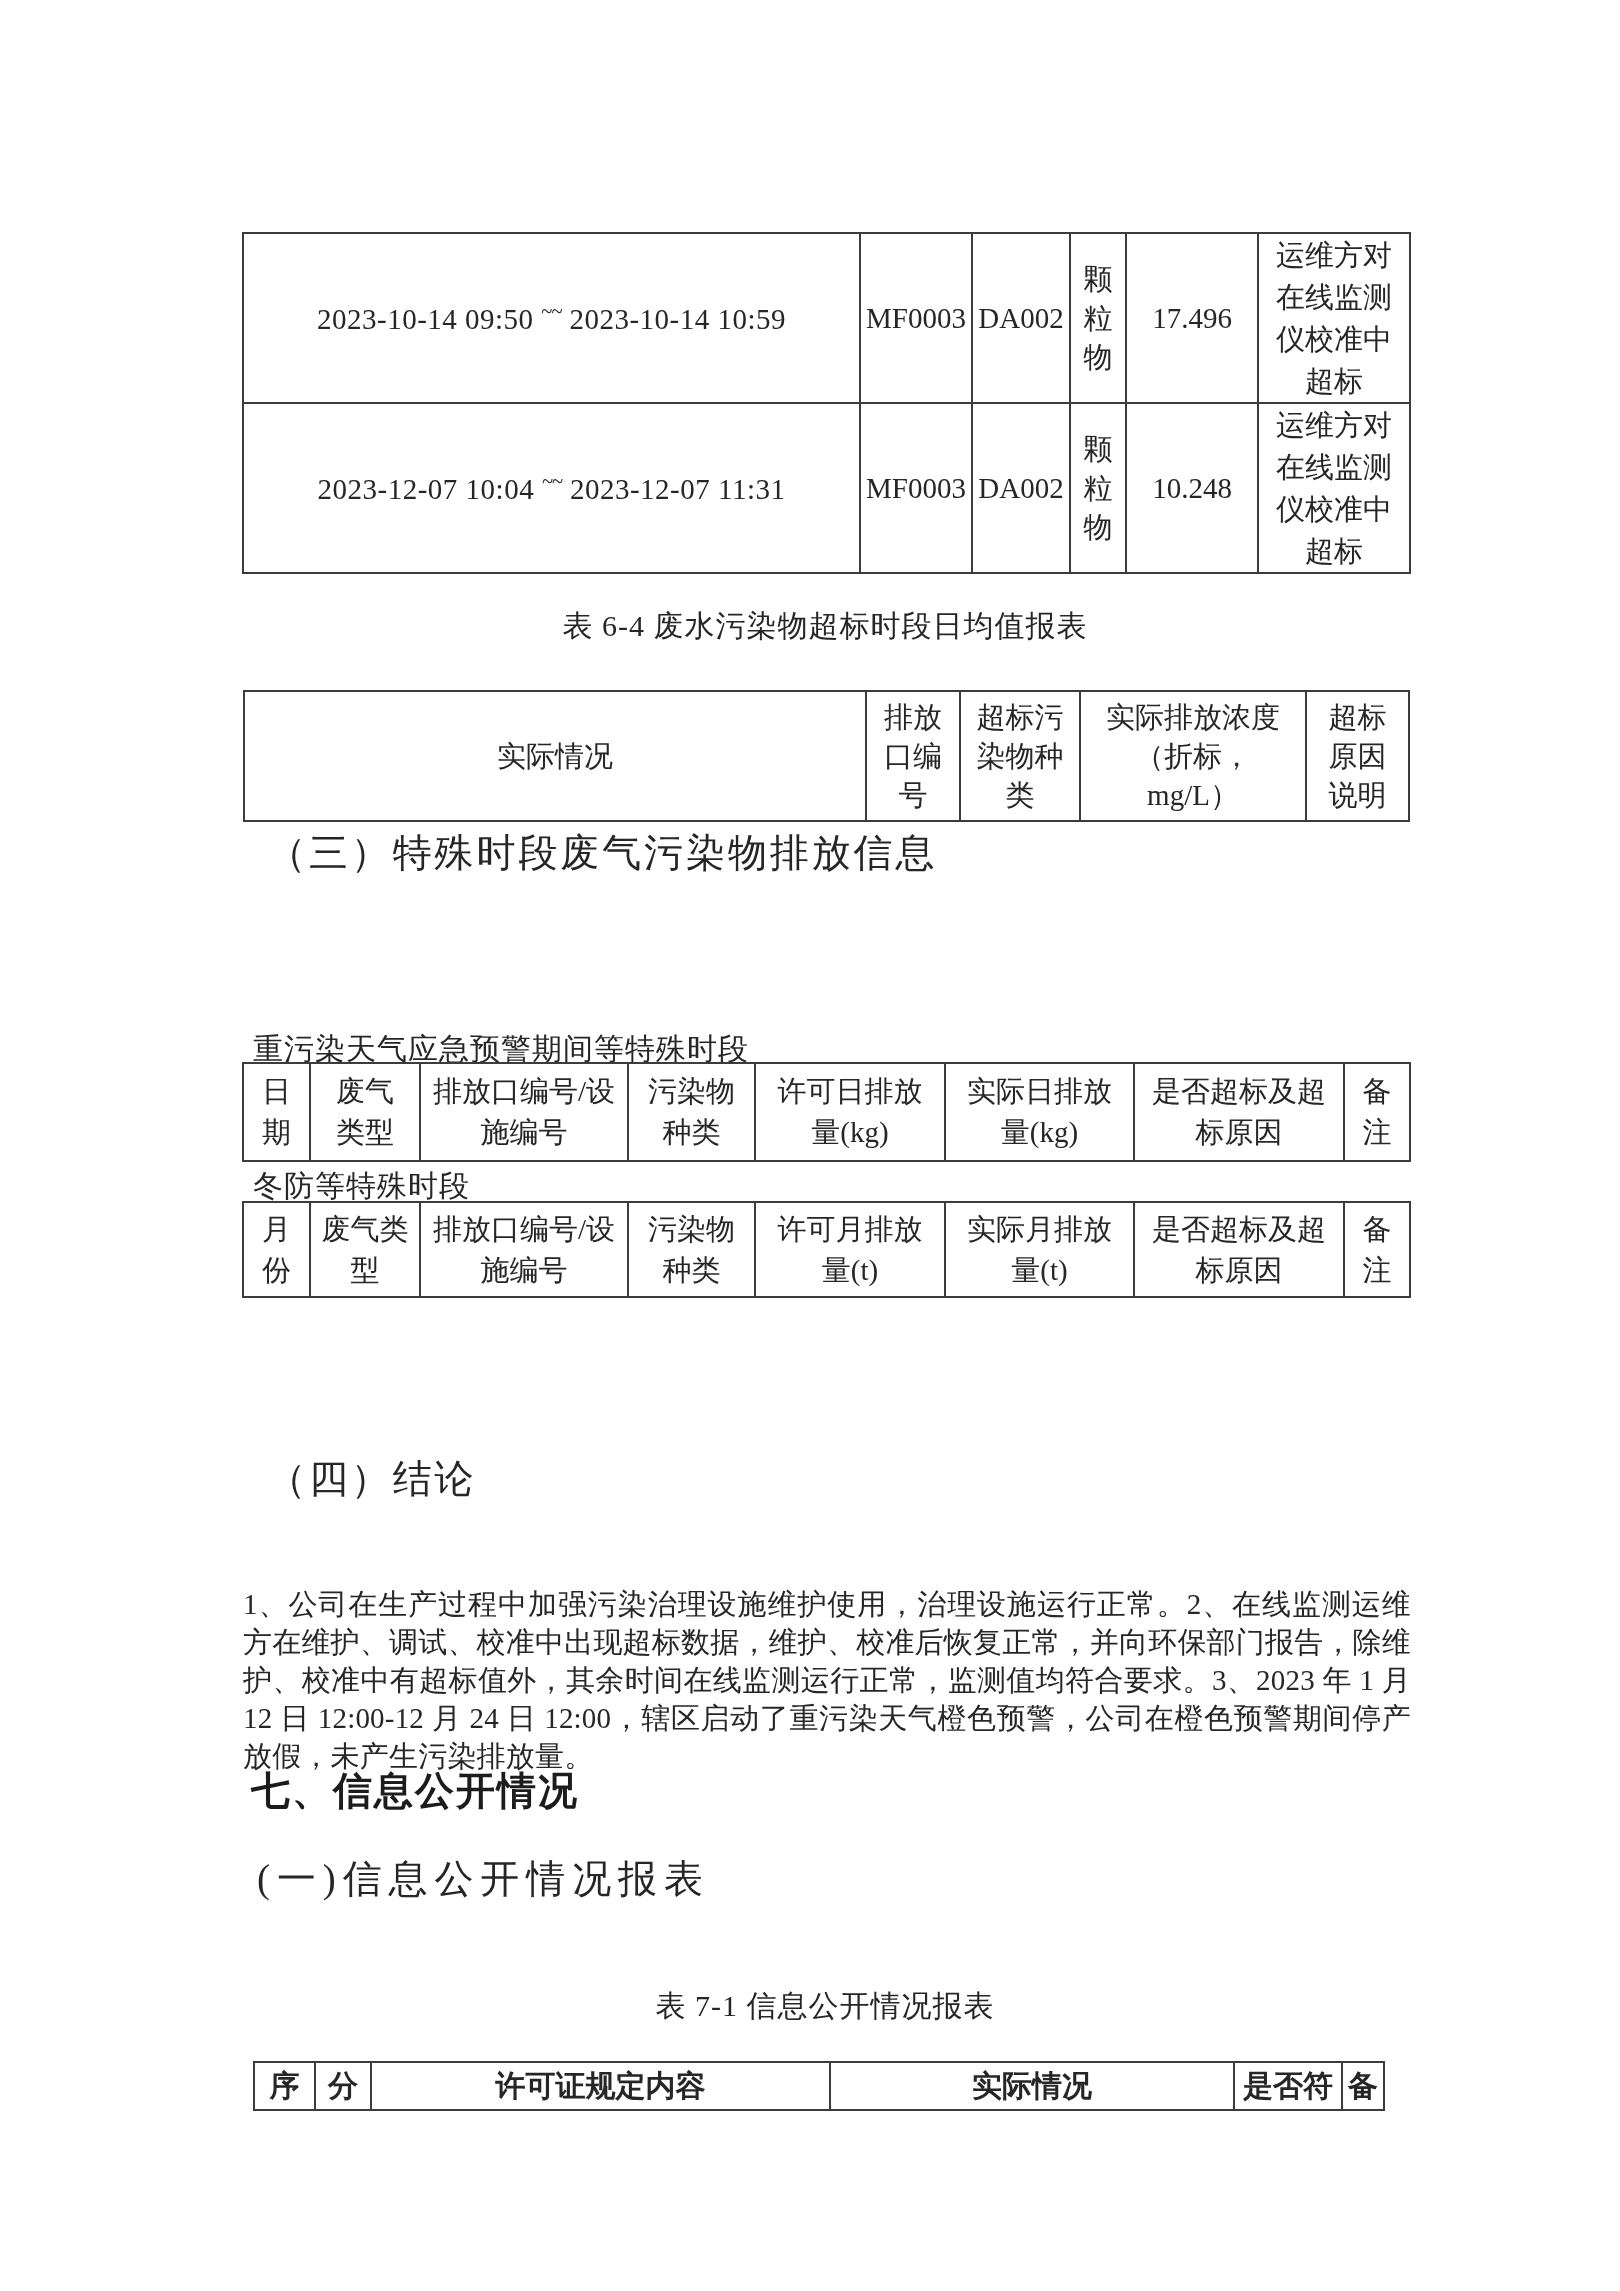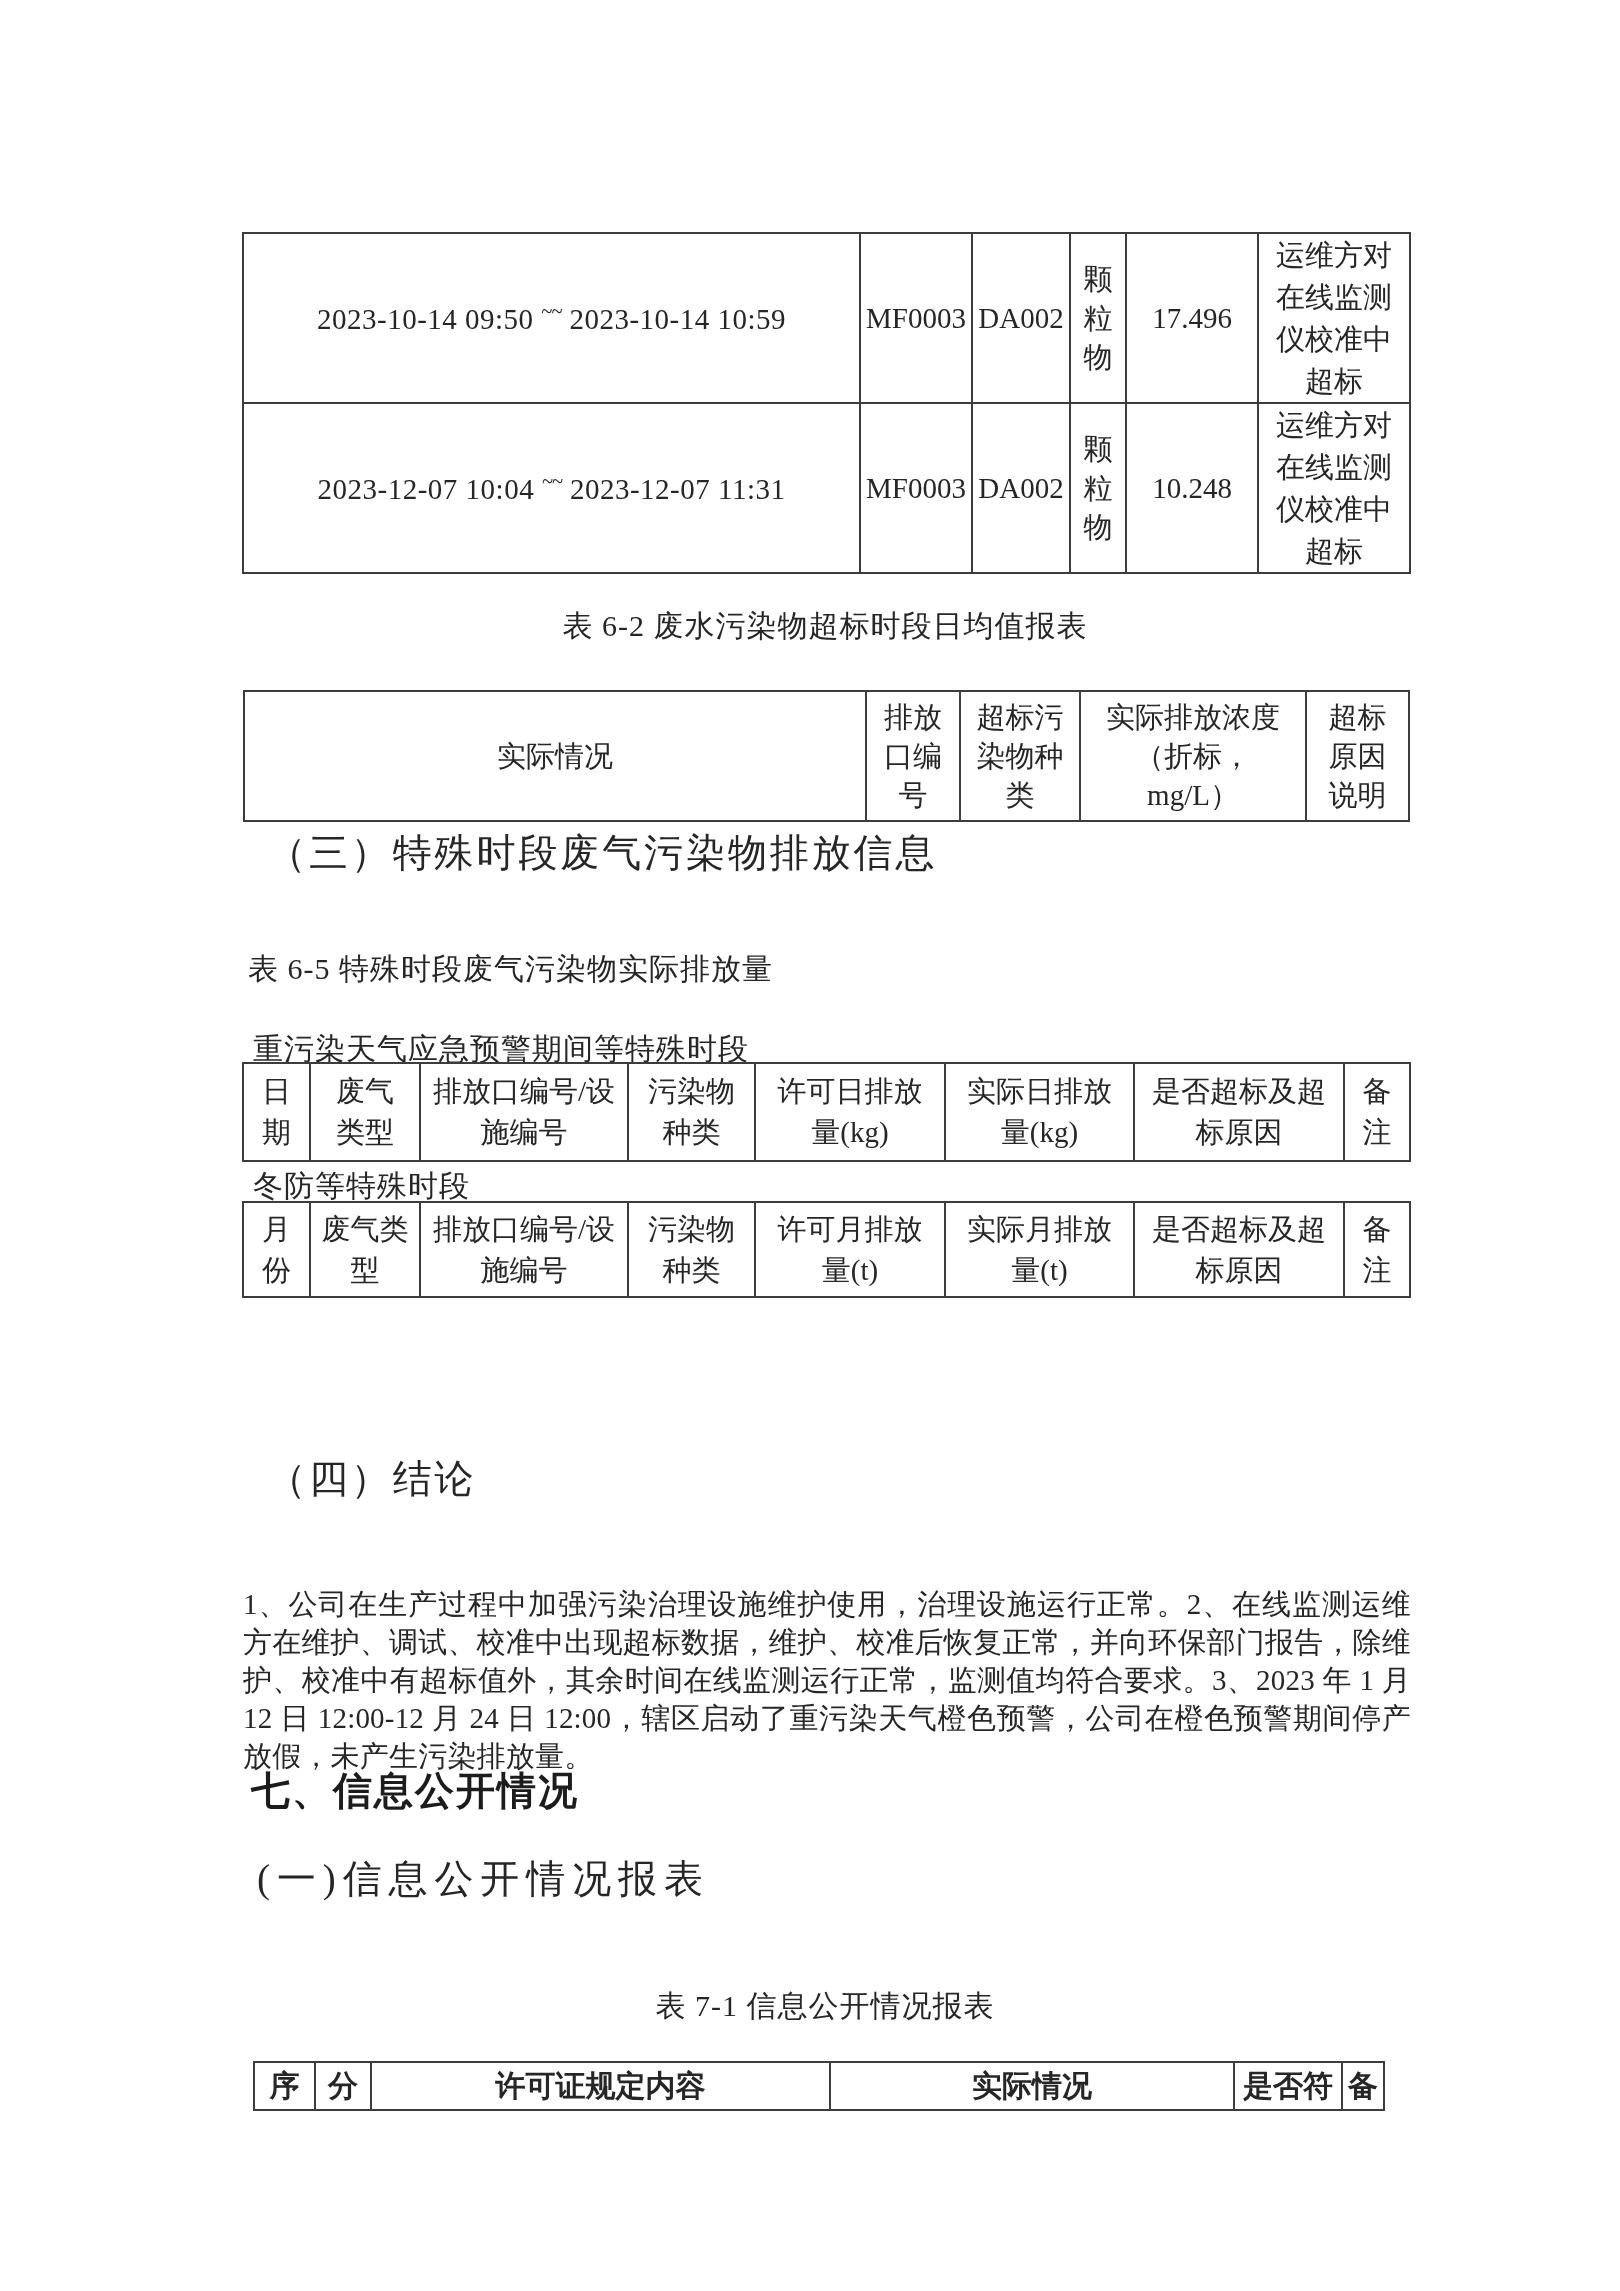--- a/index.html
+++ b/index.html
@@ -77,21 +77,21 @@
 物</td>
       <td>10.248</td>
       <td class="pre reasoncell">运维方对
 在线监测
 仪校准中
 超标</td>
     </tr>
   </tbody>
     </table>
 
-  <div class="abs tbl-title" style="left:242px;top:606px;">表 6-2 废水污染物超标时段日均值报表</div>
+  <div class="abs tbl-title" style="left:242px;top:606px;">表 6-4 废水污染物超标时段日均值报表</div>
 
   <table class="grid hdr64" style="left:243px;top:690px;width:1165px;height:130px;">
     <colgroup>
       <col style="width:622px">
         <col style="width:94px">
         <col style="width:120px">
       <col style="width:226px">
         <col style="width:103px">
     </colgroup>
     <tbody>
@@ -108,21 +108,20 @@
 mg/L）</td>
       <td class="pre">超标
 原因
 说明</td>
     </tr>
   </tbody>
     </table>
 
   <div class="abs h-serif" style="left:267px;top:826px;">（三）特殊时段废气污染物排放信息</div>
 
-  <div class="abs sec-label" style="left:248px;top:949px;">表 6-5 特殊时段废气污染物实际排放量</div>
 
   <div class="abs sec-label" style="left:253px;top:1029px;">重污染天气应急预警期间等特殊时段</div>
 
   <table class="grid hdrA" style="left:242px;top:1062px;width:1166px;height:98px;">
     <colgroup>
       <col style="width:67px">
         <col style="width:110px">
         <col style="width:208px">
         <col style="width:127px">
       <col style="width:190px">

